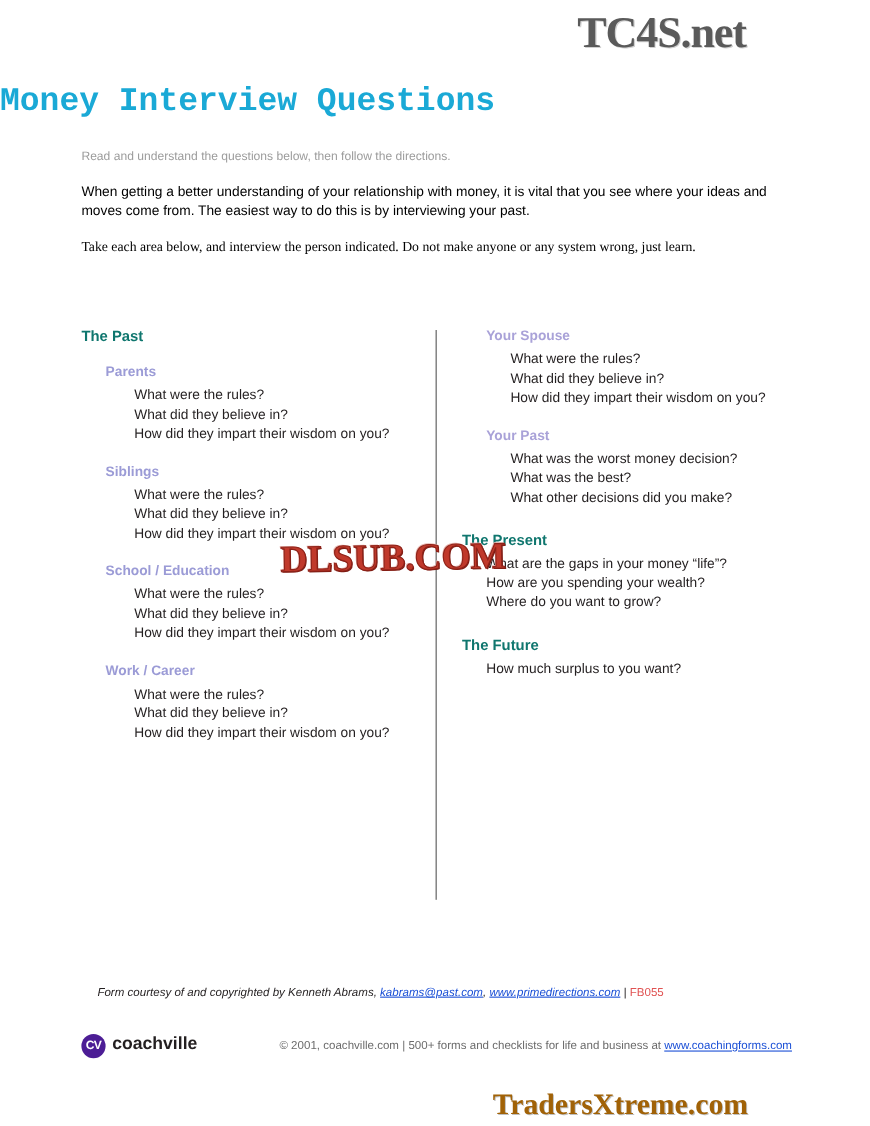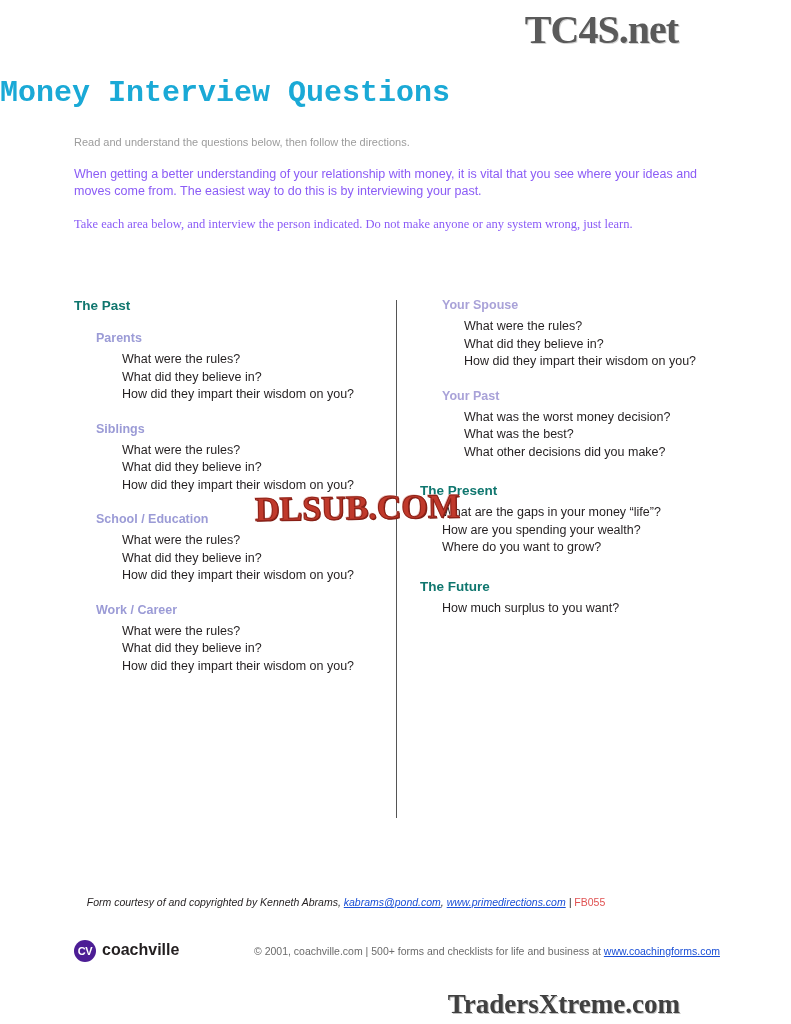--- a/index.html
+++ b/index.html
@@ -52,21 +52,21 @@
     width: 650px;
     font-size: 11px;
     color: #9c9c9c;
   }
   .para {
     position: absolute;
     left: 74px;
     width: 648px;
     font-size: 12.5px;
     line-height: 17px;
-    color: #8b5cf6;
+    color: #000000;
   }
   .para.p1 { top: 166px; }
   .para.p2 { top: 216px; font-family: Liberation Serif, serif; }
 
   
   .col-left {
     position: absolute;
     left: 74px;
     top: 298px;
     width: 310px;
@@ -177,21 +177,21 @@
   }
   .footer-text a { color: #1a4fd6; text-decoration: underline; }
 
   .brand-bottom {
     position: absolute;
     right: 12px;
     bottom: 4px;
     font-family: "Liberation Serif", serif;
     font-weight: bold;
     font-size: 27px;
-    color: #404040;
+    color: #a16207;
     text-shadow: 1px 1px 0 rgba(0,0,0,0.25);
   }
 </style>
 </head>
 <body>
 
 <div class="page">
 
   <div class="brand-top">TC4S.net</div>
 
@@ -260,21 +260,21 @@
 
     <div class="sec-title spaced" style="margin-left:0;">The Future</div>
     <ul class="qlist" style="margin-left:22px;">
       <li>How much surplus to you want?</li>
     </ul>
   </div>
 
   <div class="watermark">DLSUB.COM</div>
 
   <div class="credit">
-    <span>Form courtesy of and copyrighted by Kenneth Abrams, </span><a href="#">kabrams@pond.com</a><span>, </span><a href="#">www.primedirections.com</a><span> | </span><span class="code">FB055</span>
+    <span>Form courtesy of and copyrighted by Kenneth Abrams, </span><a href="#">kabrams@past.com</a><span>, </span><a href="#">www.primedirections.com</a><span> | </span><span class="code">FB055</span>
   </div>
 
   <div class="footer">
     <div class="cv-badge">CV</div>
     <div class="cv-word">coachville</div>
     <div class="footer-text"><span>© 2001, coachville.com | 500+ forms and checklists for life and business at </span><a href="#">www.coachingforms.com</a></div>
   </div>
 
   <div class="brand-bottom">TradersXtreme.com</div>
 

